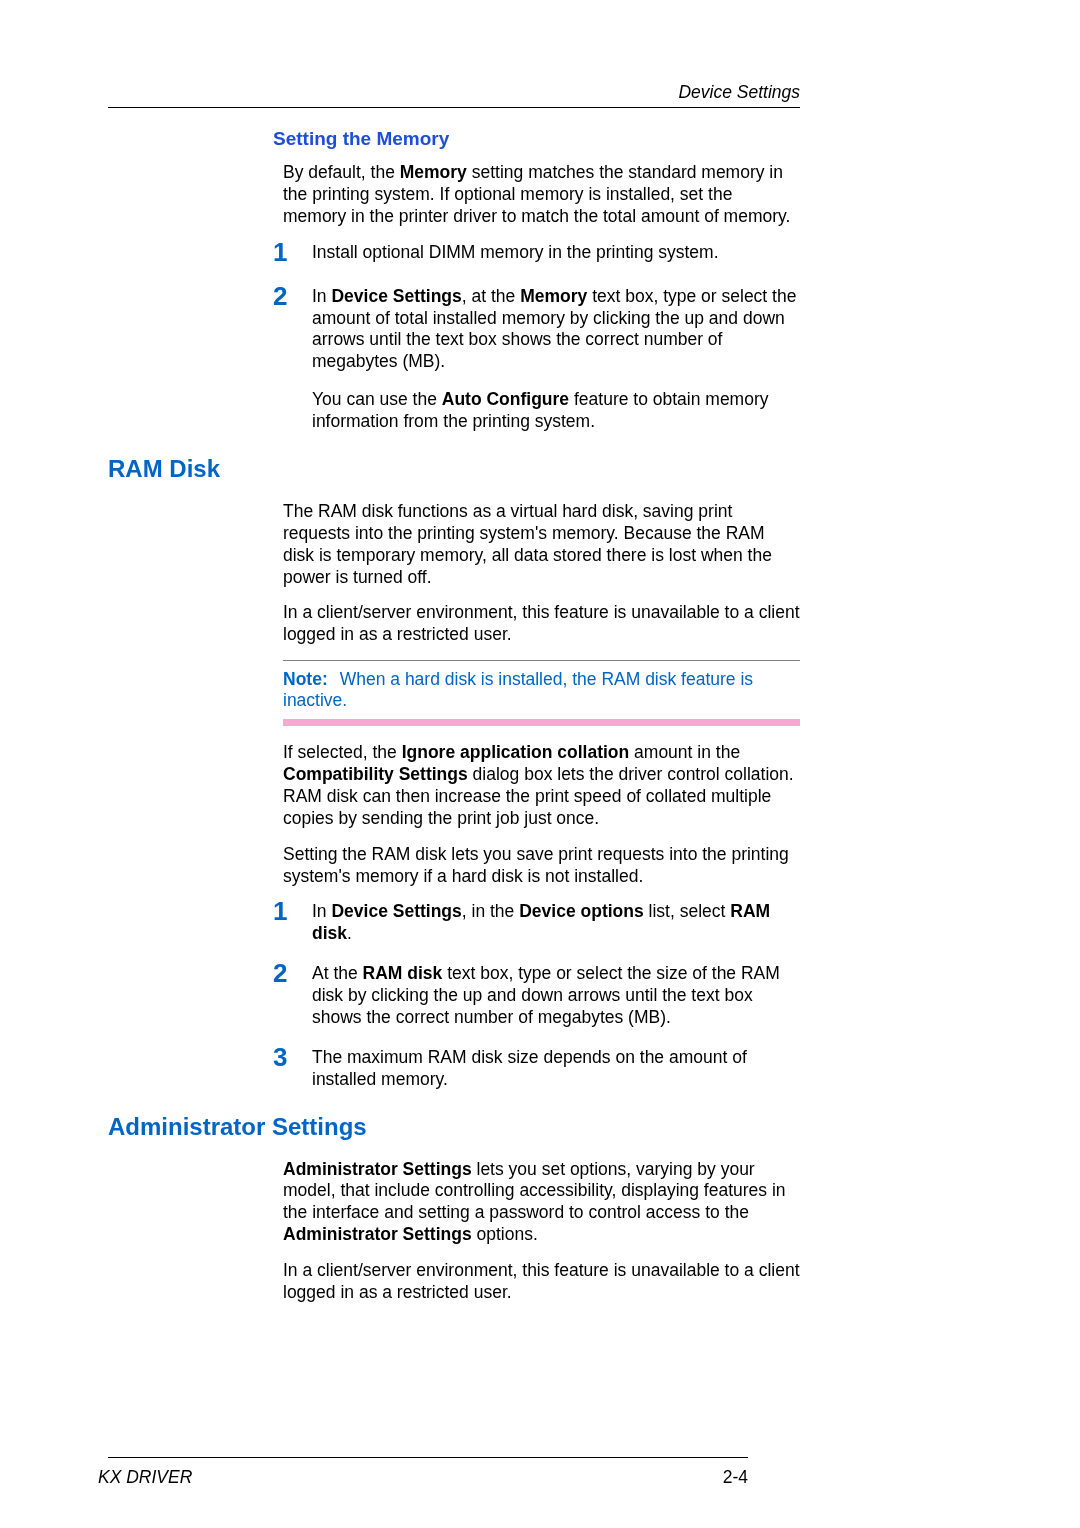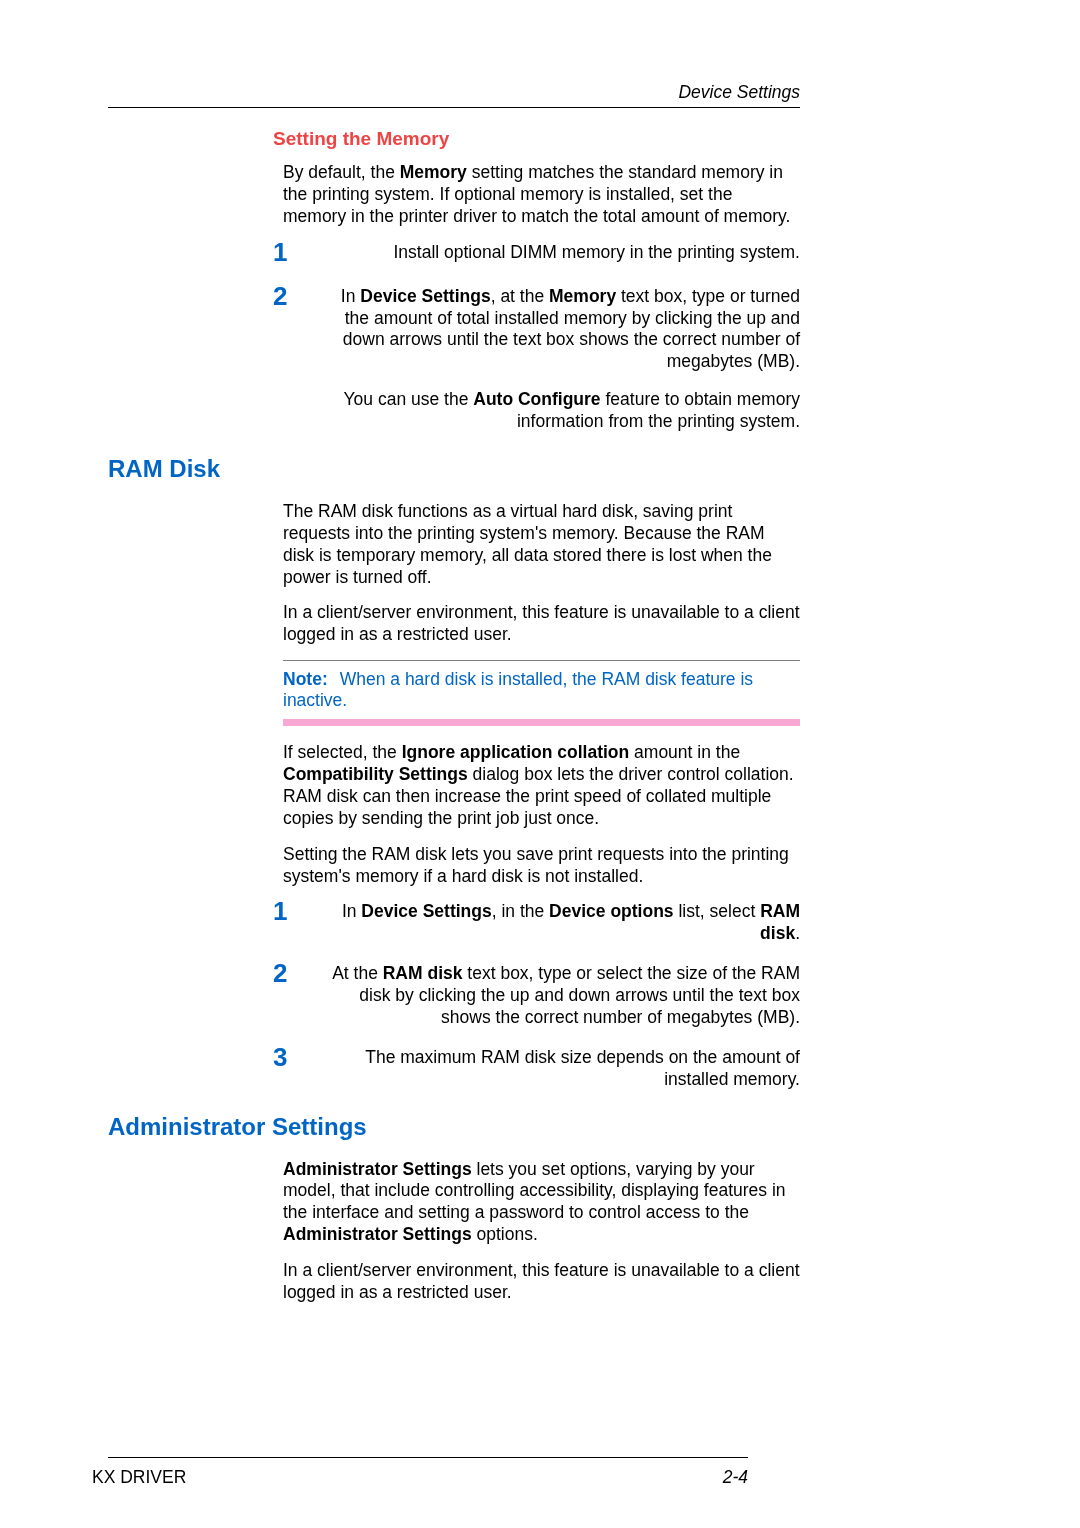--- a/index.html
+++ b/index.html
@@ -34,21 +34,21 @@
 
   h2.section {
     color: #0065c5;
     font-family: Arial, Helvetica, sans-serif;
     font-weight: bold;
     font-size: 24px;
     margin-top: 22px;
     margin-bottom: 18px;
   }
   h3.subsection {
-    color: #ef4444;
+    color: #1d4ed8;
     font-weight: bold;
     font-size: 19px;
     margin-top: 8px;
     margin-bottom: 12px;
   }
   p.body {
     font-size: 17.5px;
     line-height: 1.25;
     margin-bottom: 14px;
   }
@@ -71,21 +71,21 @@
     width: 20px;
     text-align: left;
     position: relative;
     top: -3px;
   }
   .step-text {
     font-size: 17.5px;
     line-height: 1.25;
     flex: 1 1 auto;
   }
-  .step-text p { margin-bottom: 16px; text-align: right; }
+  .step-text p { margin-bottom: 16px; }
   .step-text p:last-child { margin-bottom: 0; }
 
   .note-box {
     border-top: 1px solid #808080;
     border-bottom: 7px solid #f9a8d4;
     padding: 8px 0;
     margin-bottom: 16px;
   }
   .note-label {
     color: #0065c5;
@@ -101,29 +101,29 @@
   .footer-rule {
     border: 0;
     border-top: 1.5px solid #000;
     position: absolute;
     left: 108px;
     right: 108px;
     bottom: 70px;
   }
   .footer-left {
     position: absolute;
-    left: 92px;
+    left: 98px;
     bottom: 40px;
+    font-style: italic;
     font-size: 17.5px;
   }
   .footer-right {
     position: absolute;
     right: 108px;
     bottom: 40px;
-    font-style: italic;
     font-size: 17.5px;
   }
 </style>
 </head>
 <body>
 
 <div class="page">
 
   <div class="header-area">
     <div class="header-label">Device Settings</div>
@@ -142,21 +142,21 @@
       <div class="step-num">1</div>
       <div class="step-text">
         <p>Install optional DIMM memory in the printing system.</p>
       </div>
     </div>
 
     <div class="step-row">
       <div class="step-num">2</div>
       <div class="step-text">
         <p>
-          <span>In </span><span class="bold">Device Settings</span><span>, at the </span><span class="bold">Memory</span><span> text box, type or turned the amount of total installed memory by clicking the up and down arrows until the text box shows the correct number of megabytes (MB).</span>
+          <span>In </span><span class="bold">Device Settings</span><span>, at the </span><span class="bold">Memory</span><span> text box, type or select the amount of total installed memory by clicking the up and down arrows until the text box shows the correct number of megabytes (MB).</span>
         </p>
         <p>
           <span>You can use the </span><span class="bold">Auto Configure</span><span> feature to obtain memory information from the printing system.</span>
         </p>
       </div>
     </div>
 
     <h2 class="section indent-h2">RAM Disk</h2>
 
     <p class="body indent-body">The RAM disk functions as a virtual hard disk, saving print requests into the printing system's memory. Because the RAM disk is temporary memory, all data stored there is lost when the power is turned off.</p>

